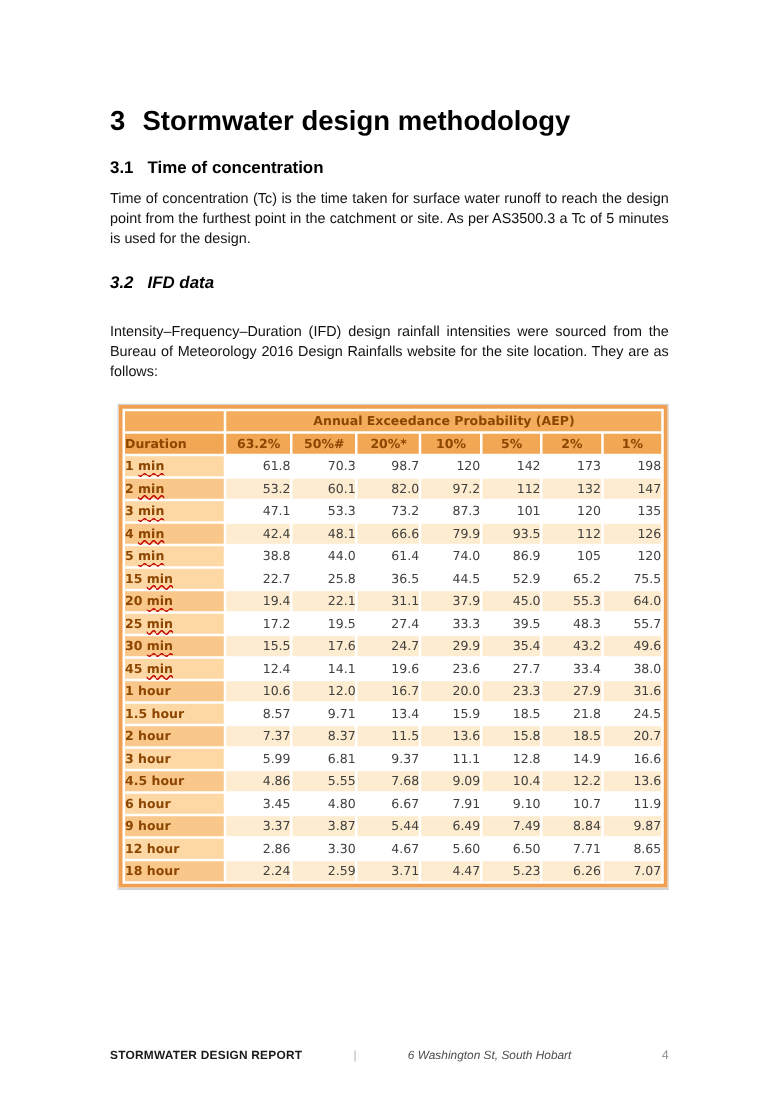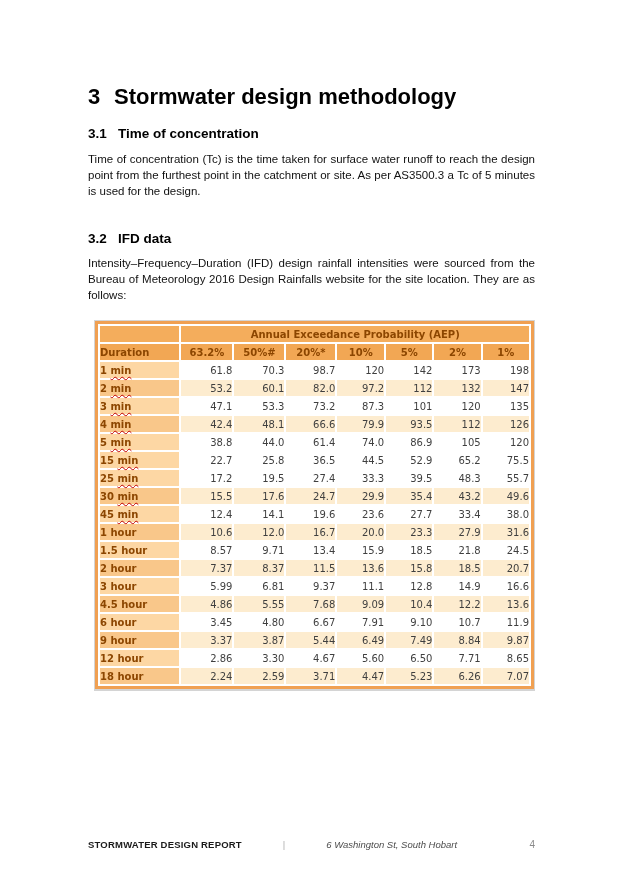--- a/index.html
+++ b/index.html
@@ -12,29 +12,29 @@
     overflow:hidden;
   }
   .content { position:absolute; left:88px; right:87px; top:0; }
 
   h1.doc-h1 { margin:86px 0 0 0; font-size:22px; line-height:22px; font-weight:bold; color:#000; }
   h1 .hnum { display:inline-block; width:26px; }
 
   h2.doc-h2 { margin:0; font-size:13.5px; line-height:17px; font-weight:bold; color:#000; }
   h2 .hnum { display:inline-block; width:30px; }
   #h2-toc { margin-top:17px; }
-  #h2-ifd { margin-top:31px; }
+  #h2-ifd { margin-top:18px;font-style:italic; }
 
   p.body-text {
     margin:9px 0 0 0;
     font-size:11.5px; line-height:16px;
     text-align:justify;
     color:#111;
   }
-  #para-ifd { margin-top:8px; }
+  #para-ifd { margin-top:24px; }
 
   
   .table-wrap {
     display:inline-block;
     margin:17px 0 0 6px;
     border:1px solid #d4d4d4;
     border-bottom-width:2px;
     background:#fde047;
   }
   table.ifd {
@@ -159,20 +159,30 @@
           <tr class="odd">
             <td class="dur">15 <span class="mis">min</span></td>
             <td class="val">22.7</td>
             <td class="val">25.8</td>
             <td class="val">36.5</td>
             <td class="val">44.5</td>
             <td class="val">52.9</td>
             <td class="val">65.2</td>
             <td class="val">75.5</td>
           </tr>
+          <tr class="even">
+            <td class="dur">20 <span class="mis">min</span></td>
+            <td class="val">19.4</td>
+            <td class="val">22.1</td>
+            <td class="val">31.1</td>
+            <td class="val">37.9</td>
+            <td class="val">45.0</td>
+            <td class="val">55.3</td>
+            <td class="val">64.0</td>
+          </tr>
           <tr class="odd">
             <td class="dur">25 <span class="mis">min</span></td>
             <td class="val">17.2</td>
             <td class="val">19.5</td>
             <td class="val">27.4</td>
             <td class="val">33.3</td>
             <td class="val">39.5</td>
             <td class="val">48.3</td>
             <td class="val">55.7</td>
           </tr>

